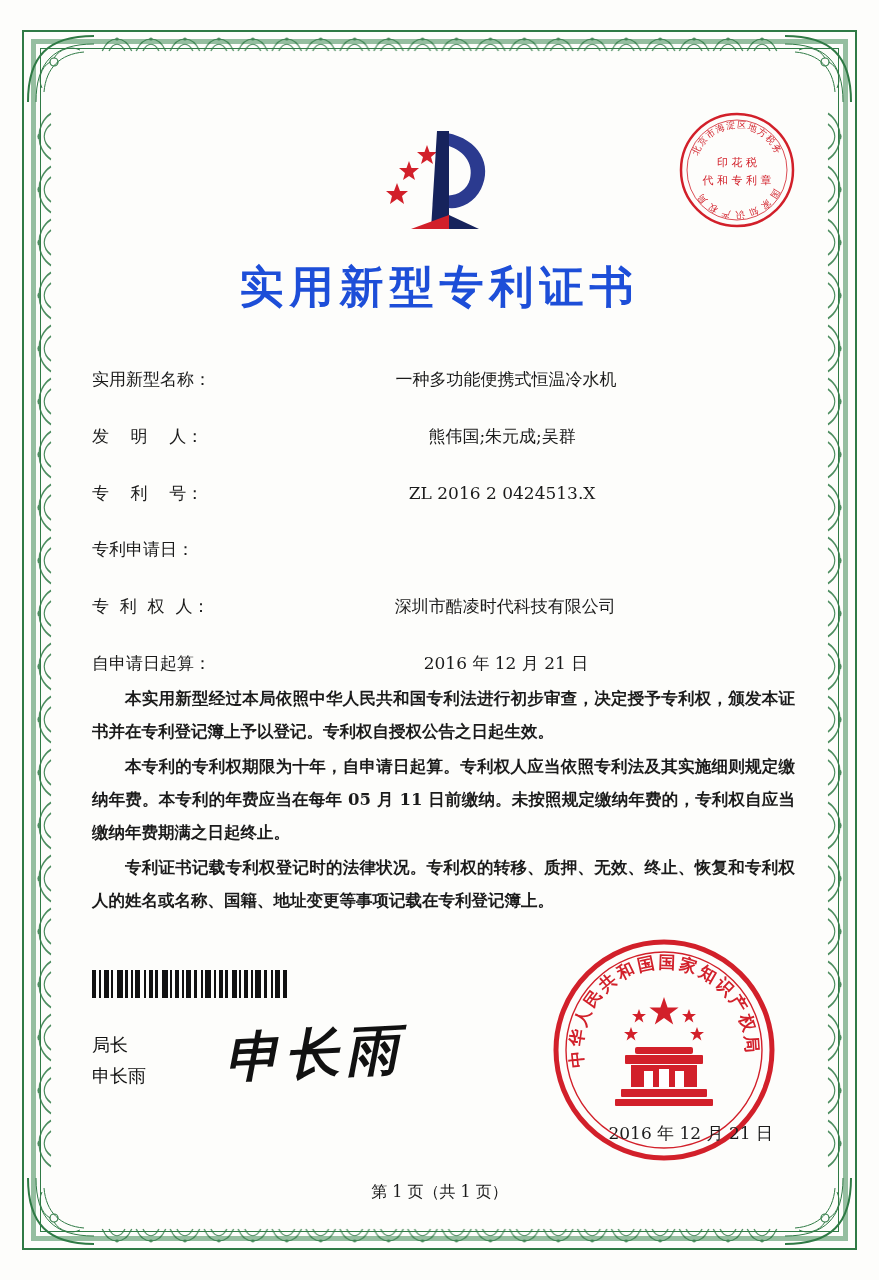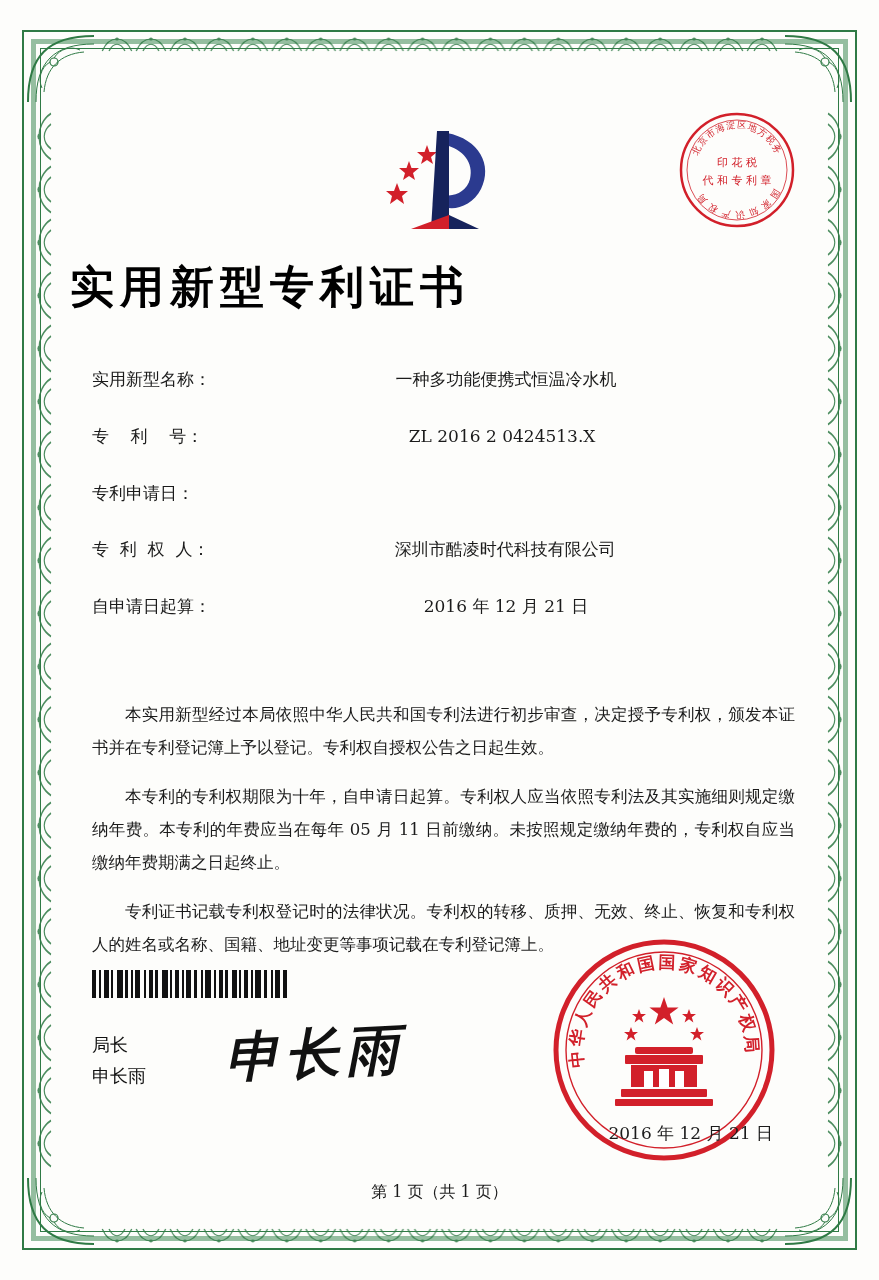--- a/index.html
+++ b/index.html
@@ -124,25 +124,26 @@
     top: 38px;
     width: 124px;
     height: 124px;
   }
   .stamp-top svg { width: 100%; height: 100%; display: block; }
 
   .doc-title {
     position: absolute;
     left: 0; right: 0;
     top: 188px;
+    text-align: center;
     font-family: "DejaVu Serif", "Liberation Serif", serif;
     font-weight: bold;
     font-size: 44px;
     letter-spacing: 6px;
-    color: #000000;
+    color: #1d4ed8;
   }
 
   .fields {
     position: absolute;
     left: 22px;
     right: 10px;
     top: 298px;
     font-family: "DejaVu Serif", "Liberation Serif", serif;
     font-size: 17px;
     color: #1b1b1b;
@@ -168,22 +169,23 @@
     left: 22px;
     right: 14px;
     top: 612px;
     font-family: "DejaVu Serif", "Liberation Serif", serif;
     font-size: 16.5px;
     line-height: 2.0;
     color: #1b1b1b;
     text-align: justify;
   }
   .body-text p {
-    margin: 16px 0 2px 0;
+    margin: 0 0 2px 0;
     text-indent: 2em;
+    font-weight: bold;
   }
 
   
   .barcode {
     position: absolute;
     left: 22px;
     top: 900px;
     width: 230px;
     height: 28px;
     display: flex;
@@ -384,20 +386,24 @@
     </div>
 
     <div class="doc-title">实用新型专利证书</div>
 
     <div class="fields">
       <div class="field-row">
         <span class="field-label">实用新型名称：</span>
         <span class="field-value">一种多功能便携式恒温冷水机</span>
       </div>
       <div class="field-row">
+        <span class="field-label">发    明    人：</span>
+        <span class="field-value">熊伟国;朱元成;吴群</span>
+      </div>
+      <div class="field-row">
         <span class="field-label">专    利    号：</span>
         <span class="field-value">ZL 2016 2 0424513.X</span>
       </div>
       <div class="field-row">
         <span class="field-label">专利申请日：</span>
       </div>
       <div class="field-row">
         <span class="field-label">专  利  权  人：</span>
         <span class="field-value">深圳市酷凌时代科技有限公司</span>
       </div>

